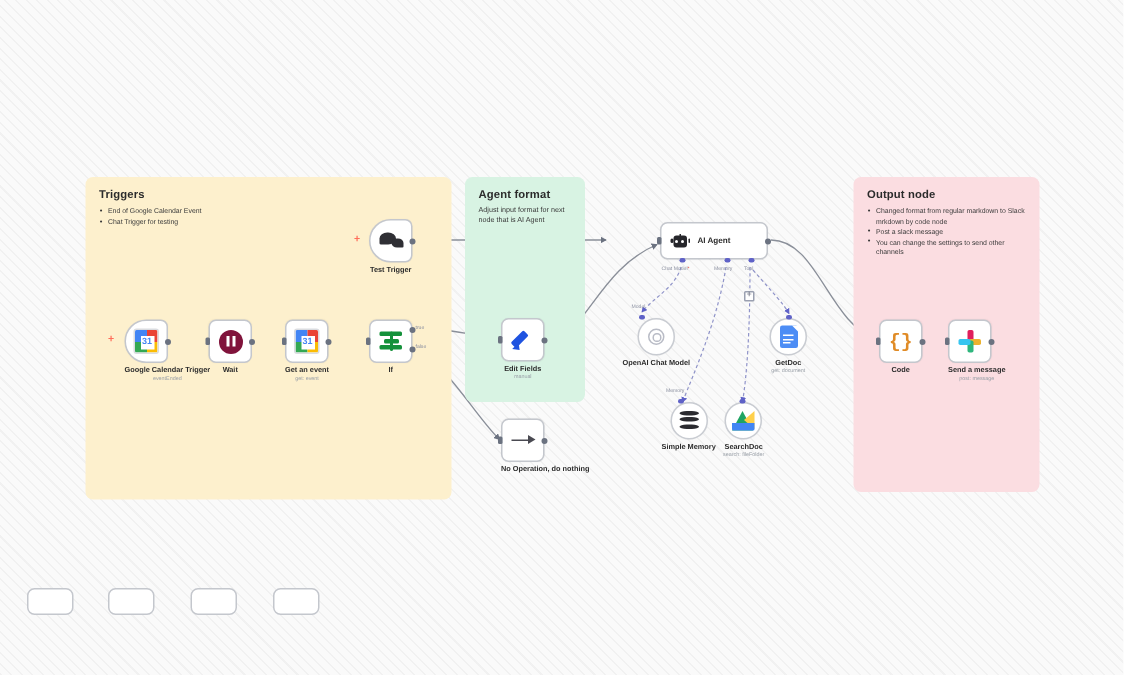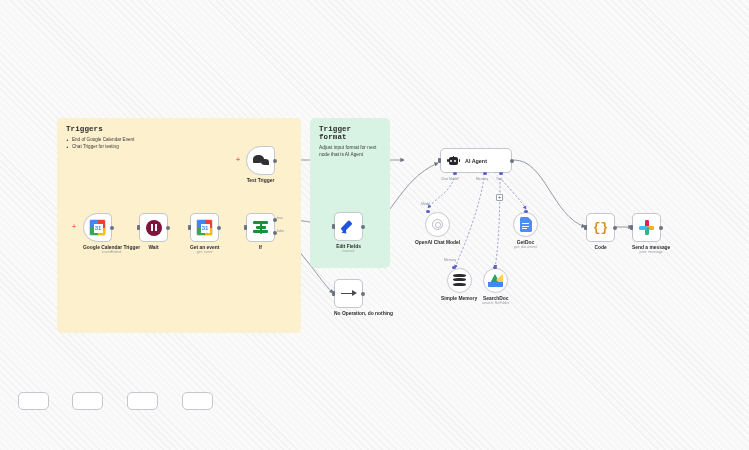--- a/index.html
+++ b/index.html
@@ -24,21 +24,20 @@
     border-radius: 5px;
     padding: 7px 9px 0 9px;
     box-sizing: border-box;
   }
   .note-title {
     font-size: 7.5px;
     font-weight: bold;
     color: #2b2b2b;
     margin: 0 0 4px 0;
     letter-spacing: 0.1px;
-    font-family: Liberation Mono, monospace;
   }
   .note-body { margin: 0; padding: 0; list-style: none; }
   .note-body li {
     font-size: 4.6px;
     line-height: 6.6px;
     color: #3a3a3a;
     position: relative;
     padding-left: 6px;
     margin-bottom: 0.5px;
   }
@@ -343,25 +342,33 @@
 
   <div class="note" style="left:57px; top:118px; width:244px; height:215px; background:#fdf0cd;">
     <div class="note-title">Triggers</div>
     <ul class="note-body">
       <li>End of Google Calendar Event</li>
       <li>Chat Trigger for testing</li>
     </ul>
   </div>
 
   <div class="note" style="left:310px; top:118px; width:80px; height:150px; background:#d8f3e3;">
-    <div class="note-title">Trigger format</div>
+    <div class="note-title">Agent format</div>
     <p class="note-text">Adjust input format for next node that is AI Agent</p>
   </div>
 
 
+  <div class="note" style="left:569px; top:118px; width:124px; height:210px; background:#fbdde1;">
+    <div class="note-title">Output node</div>
+    <ul class="note-body">
+      <li>Changed format from regular markdown to Slack mrkdown by code node</li>
+      <li>Post a slack message</li>
+      <li>You can change the settings to send other channels</li>
+    </ul>
+  </div>
 
   <div class="node" style="left:246px; top:146px;">
     <div class="node-box trigger">
       <div class="chat-ic">
           <span class="b1"></span>
           <span class="b2"></span>
         </div>
     </div>
     <div class="node-label">Test Trigger</div>
     <div class="port" style="left:27px; top:12.5px;"></div>

